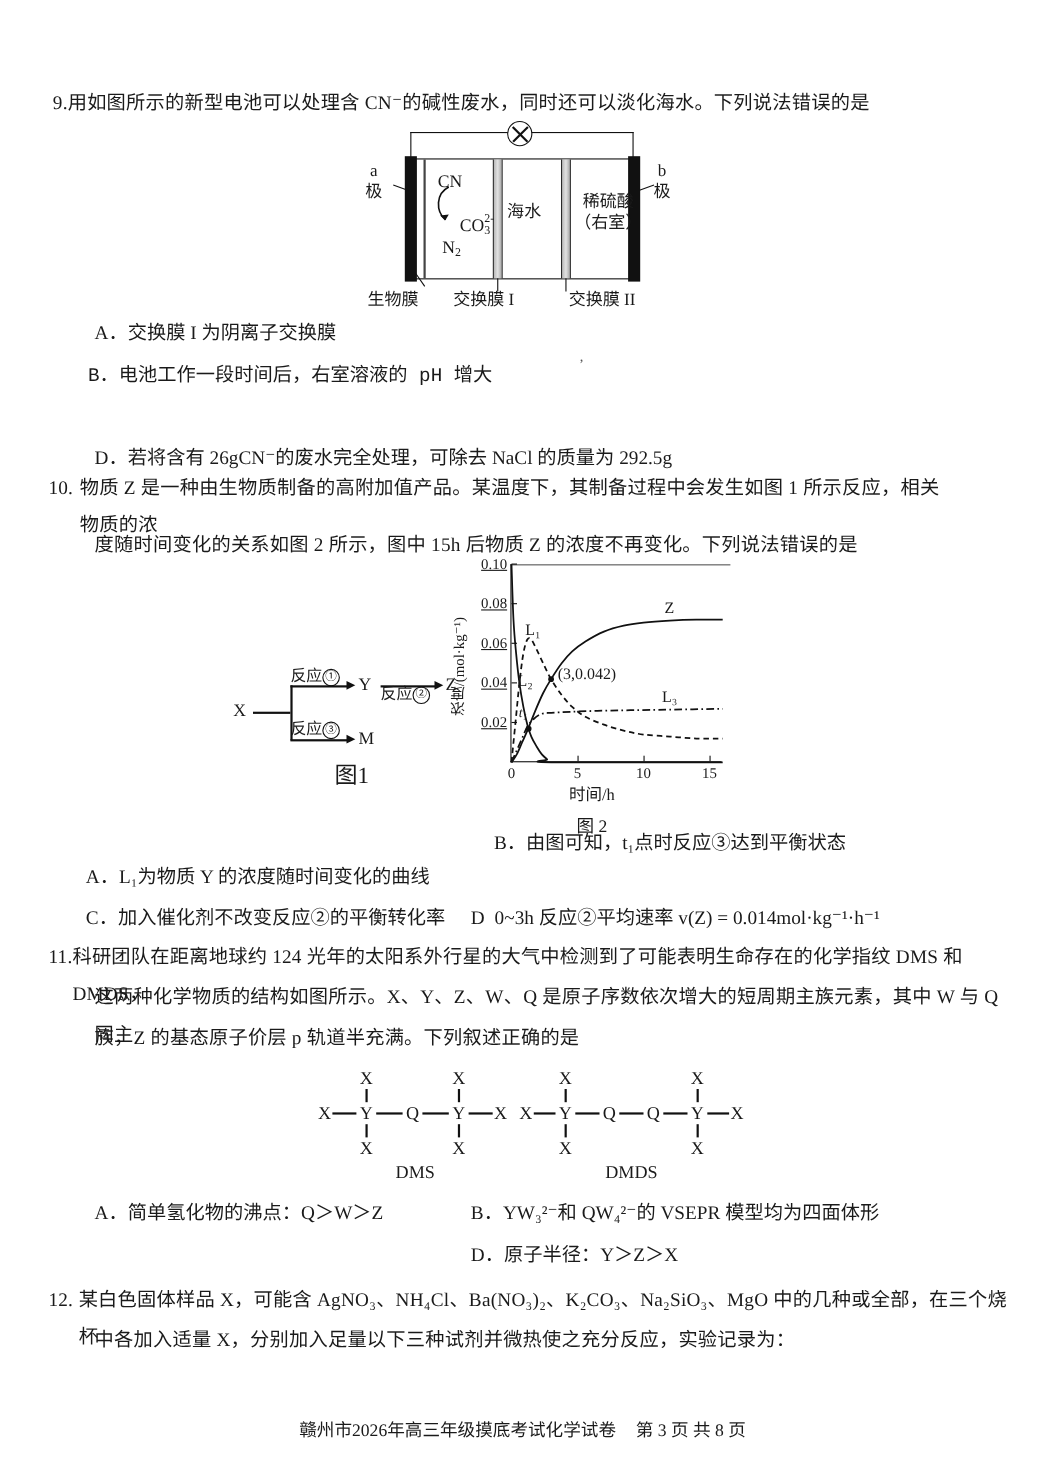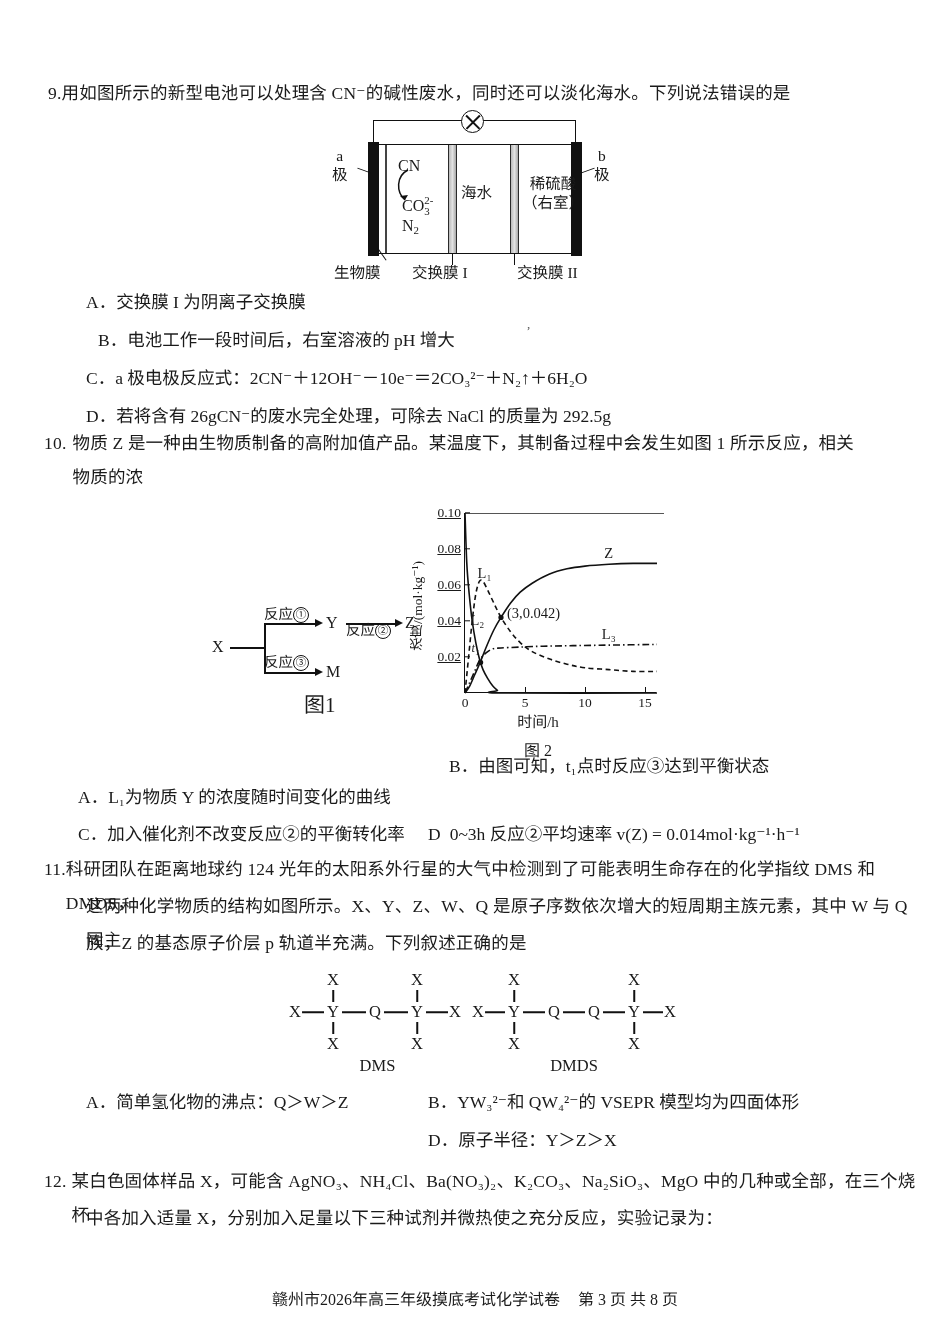--- a/index.html
+++ b/index.html
@@ -381,21 +381,21 @@
     </div>
     <div class="lead" style="left:251px; top:62px; width:14px; height:1.3px; transform:rotate(-20deg);"></div>
 
     <div class="fig-label" style="left:68px; top:48px; font-size:16px;">
       <span>CN</span>
     </div>
     <svg style="position:absolute; left:62px; top:58px;" width="30" height="42" viewBox="0 0 30 42">
       <path d="M16 4 C 4 10, 4 26, 13 34" stroke="#111" stroke-width="1.5" fill="none"></path>
       <path d="M13 34 l -5 -4 l 8 -1 z" fill="#111"></path>
     </svg>
-    <div class="fig-label" style="left:72px; top:88px; font-size:16px;">
+    <div class="fig-label" style="left:88px; top:88px; font-size:16px;">
       <span>CO</span><span class="sup-sub"><span class="s-top">2-</span><span class="s-bot">3</span></span>
     </div>
     <div class="fig-label" style="left:72px; top:108px; font-size:16px;">
       <span>N</span><sub>2</sub>
     </div>
 
     <div class="fig-label" style="left:131px; top:75px;">海水</div>
     <div class="fig-label two-line" style="left:192px; top:66px;">
       <div>稀硫酸</div>
       <div>（右室）</div>
@@ -406,35 +406,33 @@
     <div class="lead" style="left:184px; top:145px; width:1.3px; height:12px;"></div>
 
     <div class="fig-label" style="left:4px; top:155px;">生物膜</div>
     <div class="fig-label" style="left:82px; top:155px;">交换膜 I</div>
     <div class="fig-label" style="left:173px; top:155px;margin-left:14px;">交换膜 II</div>
   </div>
 
   <div class="opt" style="left:86px; top:288px;">
     <span class="opt-label">A．</span><span>交换膜 I 为阴离子交换膜</span>
   </div>
-  <div class="opt" style="left:98px; top:326px;">
+  <div class="opt" style="left:80px; top:326px;font-family:Liberation Mono, monospace;">
     <span class="opt-label">B．</span><span>电池工作一段时间后，右室溶液的 pH 增大</span>
   </div>
   <div class="stray-mark" style="left:527px; top:316px;">,</div>
-  <div class="opt" style="left:86px; top:364px;">
-    <span class="opt-label">C．</span><span>a 极电极反应式：2CN⁻＋12OH⁻－10e⁻＝2CO₃²⁻＋N₂↑＋6H₂O</span>
-  </div>
   <div class="opt" style="left:86px; top:402px;">
     <span class="opt-label">D．</span><span>若将含有 26gCN⁻的废水完全处理，可除去 NaCl 的质量为 292.5g</span>
   </div>
 
   <div class="qnum-block qline" style="left:44px; top:426px; width:820px;">
     <span class="qnum">10.</span>
     <span class="qbody" style="margin-left:6px;">物质 Z 是一种由生物质制备的高附加值产品。某温度下，其制备过程中会发生如图 1 所示反应，相关物质的浓</span>
   </div>
+  <div class="qline" style="position:absolute; left:86px; top:478px; width:790px;">度随时间变化的关系如图 2 所示，图中 15h 后物质 Z 的浓度不再变化。下列说法错误的是</div>
 
   <div id="reaction-scheme">
 
     <div class="rs-text" style="left:0px; top:38px;">X</div>
 
     <div class="rs-line" style="left:18px; top:47px; width:34px; height:1.5px;"></div>
     <div class="rs-line" style="left:52px; top:23px; width:1.5px; height:50px;"></div>
 
     <div class="rs-line" style="left:52px; top:23px; width:52px; height:1.5px;"></div>
     <div class="rs-arrow" style="left:103px; top:19px;"></div>

